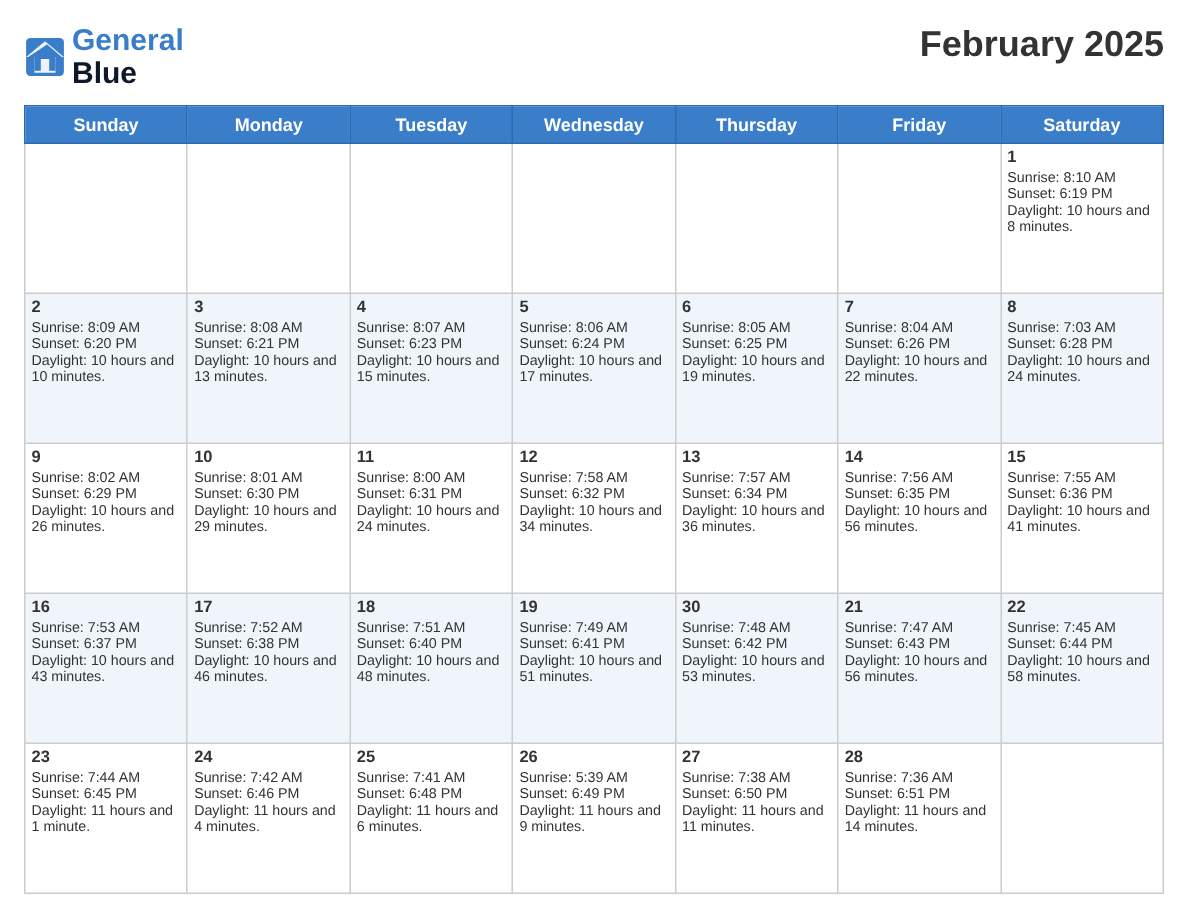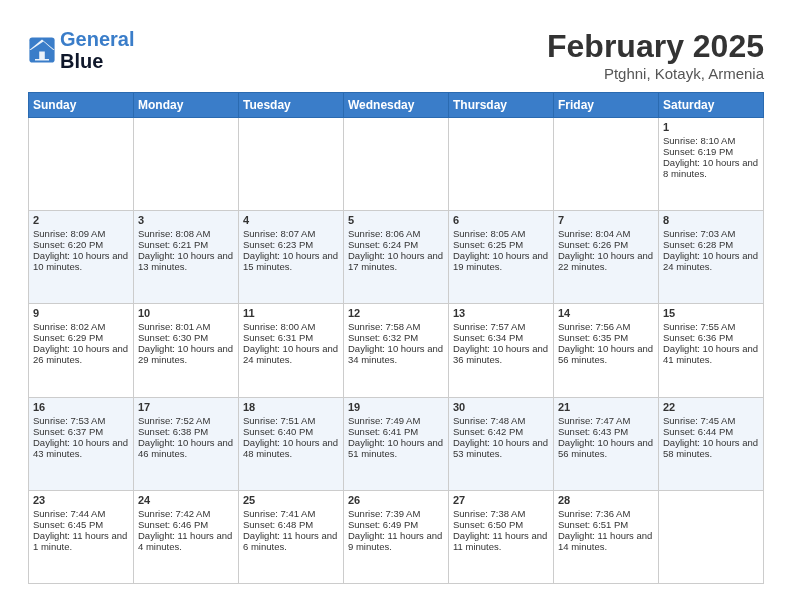--- a/index.html
+++ b/index.html
@@ -6,21 +6,21 @@
     body {
       font-family: Arial, sans-serif;
       background: #fff;
       width: 792px;
       height: 612px;
       overflow: hidden;
     }
     .page {
       width: 792px;
       height: 612px;
-      padding: 28px;
+      padding: 16px;
       display: flex;
       flex-direction: column;
     }
     .header {
       display: flex;
       justify-content: space-between;
       align-items: flex-start;
       margin-bottom: 10px;
     }
     .logo {
@@ -38,42 +38,42 @@
     }
     .logo-icon {
       width: 28px;
       height: 28px;
       margin-right: 4px;
     }
     .title-block {
       text-align: right;
     }
     .title-block h1 {
-      font-size: 32px;
+      font-size: 24px;
       font-weight: bold;
       color: #333;
     }
     .title-block h2 {
       font-size: 15px;
       color: #555;
       font-weight: normal;
     }
     .calendar {
       flex: 1;
       border: 1px solid #ccc;
       border-collapse: collapse;
       width: 100%;
       table-layout: fixed;
     }
     .calendar th {
       background: #3a7dc9;
       color: #fff;
       font-size: 12px;
       padding: 5px 4px;
-      text-align: left;
+      text-align: center;
       border: 1px solid #2a6ab0;
     }
     .calendar td {
       vertical-align: top;
       border: 1px solid #ccc;
       padding: 3px 4px;
       font-size: 9.5px;
       color: #333;
       height: 88px;
     }
@@ -99,21 +99,20 @@
         <polygon points="20,5 38,20 30,20 30,35 10,35 10,20 2,20" fill="white" opacity="0.9"></polygon>
         <polygon points="22,8 36,20 30,20 30,33 24,33 24,22 16,22 16,33 10,33 10,20 4,20" fill="#3a7dc9"></polygon>
       </svg>
       <div class="logo-text">
         <div><span>General</span></div>
         <div style="color:#0f172a">Blue</div>
       </div>
     </div>
     <div class="title-block">
       <h1>February 2025</h1>
-      <h2>Ptghni, Kotayk, Armenia</h2>
     </div>
   </div>
 
   <table class="calendar">
     <thead>
       <tr>
       <th>Sunday</th>
           <th>Monday</th>
           <th>Tuesday</th>
           <th>Wednesday</th>
@@ -283,21 +282,21 @@
             <div>Daylight: 11 hours and 4 minutes.</div>
           </td>
           <td>
             <span class="day-num">25</span>
             <div>Sunrise: 7:41 AM</div>
             <div>Sunset: 6:48 PM</div>
             <div>Daylight: 11 hours and 6 minutes.</div>
           </td>
           <td>
             <span class="day-num">26</span>
-            <div>Sunrise: 7:39 AM</div>
+            <div>Sunrise: 5:39 AM</div>
             <div>Sunset: 6:49 PM</div>
             <div>Daylight: 11 hours and 9 minutes.</div>
           </td>
           <td>
             <span class="day-num">27</span>
             <div>Sunrise: 7:38 AM</div>
             <div>Sunset: 6:50 PM</div>
             <div>Daylight: 11 hours and 11 minutes.</div>
           </td>
           <td>

